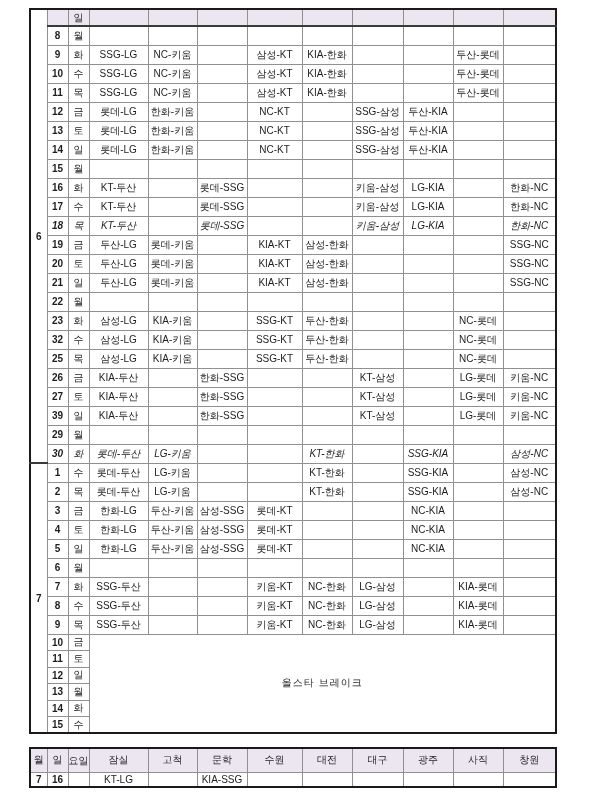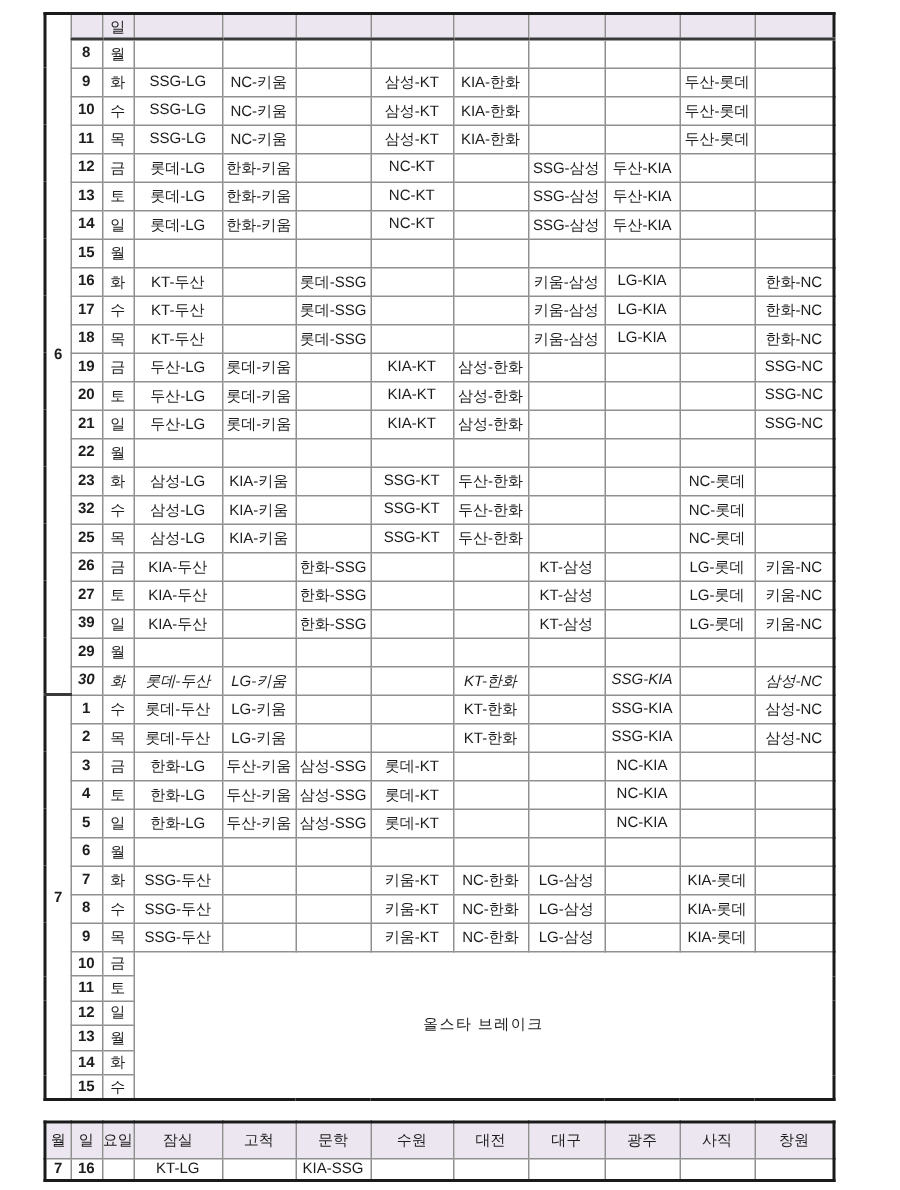--- a/index.html
+++ b/index.html
@@ -26,21 +26,21 @@
     font-size:10px;color:#1d1d1d;
   }
   #top-table{left:29px;top:8px;width:528px;}
   #bottom-table{left:29px;top:747px;width:528px;}
   td.hdr{background:var(--header-bg);}
   tr.partial-row td{border-bottom:2px solid #3a3a3a;}
   td.daynum{font-weight:bold;font-size:11px;}
   td.dowc{font-size:10px;}
   td.monthcell{font-weight:bold;font-size:11px;background:#ffffff;}
   td.game{font-size:10px;}
-  td.allstar{font-size:26px;letter-spacing:1px;color:#111;font-family:Liberation Serif, serif;}
+  td.allstar{font-size:26px;letter-spacing:1px;color:#111;}
   td.sat{color:var(--sat-color);}
   td.sun{color:var(--sun-color);}
   td.wrap2{white-space:normal;word-break:break-all;line-height:1.15;}
   #bottom-table td{font-size:10px;}
 </style>
 </head>
 <body>
 
 <table class="tbl" id="top-table">
   <colgroup>
@@ -195,21 +195,21 @@
         <td class="game">KT-두산</td>
         <td class="game"></td>
         <td class="game">롯데-SSG</td>
         <td class="game"></td>
         <td class="game"></td>
         <td class="game">키움-삼성</td>
         <td class="game">LG-KIA</td>
         <td class="game"></td>
         <td class="game">한화-NC</td>
       </tr>
-      <tr style="height: 19px;">
+      <tr style="height: 19px; font-style: italic;">
         <td class="daynum">18</td>
         <td class="dowc">목</td>
         <td class="game">KT-두산</td>
         <td class="game"></td>
         <td class="game">롯데-SSG</td>
         <td class="game"></td>
         <td class="game"></td>
         <td class="game">키움-삼성</td>
         <td class="game">LG-KIA</td>
         <td class="game"></td>

